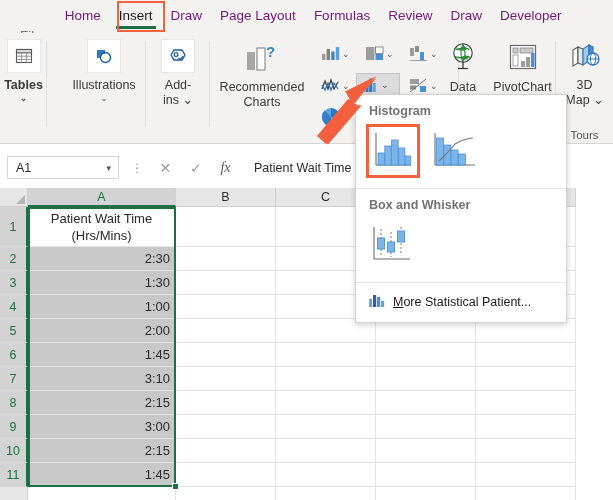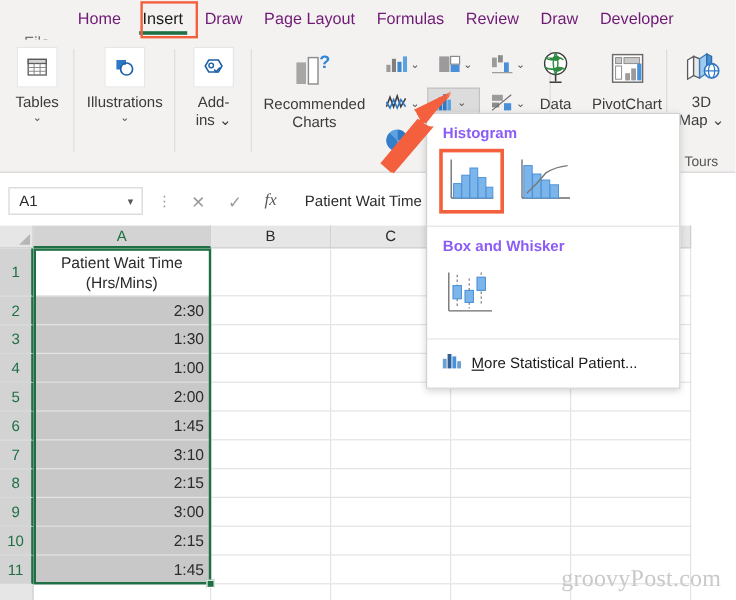--- a/index.html
+++ b/index.html
@@ -133,21 +133,21 @@
     left: 355px; top: 94px;
     width: 210px;
     background: #ffffff;
     border: 1px solid #d2d2d2;
     box-shadow: 0 2px 6px rgba(0,0,0,0.18);
     z-index: 30;
   }
   .menu-section-title {
     font-size: 12.5px;
     font-weight: bold;
-    color: #8b5cf6;
+    color: #737373;
     padding: 9px 13px 4px 13px;
   }
   .menu-thumbs {
     display: flex;
     padding: 2px 10px 10px 10px;
     gap: 8px;
   }
   .thumb {
     width: 54px; height: 54px;
     border: 1px solid transparent;
@@ -316,21 +316,21 @@
         <div class="tab"><span>Formulas</span></div>
         <div class="tab"><span>Review</span></div>
         <div class="tab"><span>Draw</span></div>
         <div class="tab"><span>Developer</span></div>
       </div>
     <div class="tab-highlight"></div>
   </div>
 
   <div class="ribbon">
 
-    <div class="rgroup" style="left:0px; width:62px;">
+    <div class="rgroup" style="left:0px; width:47px;font-weight:bold;">
       <div class="bigbtn">
         <div class="icoBox">
           <svg width="20" height="20" viewBox="0 0 20 20">
             <rect x="2.5" y="3.5" width="15" height="13" fill="#fff" stroke="#5b5b5b" stroke-width="1.1"></rect>
             <rect x="2.5" y="3.5" width="15" height="3.4" fill="#d9d9d9" stroke="#5b5b5b" stroke-width="1.1"></rect>
             <line x1="2.5" y1="10.2" x2="17.5" y2="10.2" stroke="#8a8a8a" stroke-width="0.9"></line>
             <line x1="2.5" y1="13.4" x2="17.5" y2="13.4" stroke="#8a8a8a" stroke-width="0.9"></line>
             <line x1="7.4" y1="6.9" x2="7.4" y2="16.5" stroke="#8a8a8a" stroke-width="0.9"></line>
             <line x1="12.4" y1="6.9" x2="12.4" y2="16.5" stroke="#8a8a8a" stroke-width="0.9"></line>
           </svg>
@@ -725,16 +725,15 @@
         <div class="cell" style="left: 376px; top: 275px; width: 100px; height: 24px;"></div>
         <div class="cell" style="left: 476px; top: 275px; width: 100px; height: 24px;"></div>
         <div class="cell" style="left: 28px; top: 299px; width: 148px; height: 24px;"></div>
         <div class="cell" style="left: 176px; top: 299px; width: 100px; height: 24px;"></div>
         <div class="cell" style="left: 276px; top: 299px; width: 100px; height: 24px;"></div>
         <div class="cell" style="left: 376px; top: 299px; width: 100px; height: 24px;"></div>
         <div class="cell" style="left: 476px; top: 299px; width: 100px; height: 24px;"></div>
       </div>
     <div class="selborder" id="selborder" style="left: 28px; top: 19px; width: 148px; height: 280px;"></div>
     <div class="selhandle" id="selhandle" style="left: 172px; top: 295px;"></div>
-    <div class="watermark">groovyPost.com</div>
   </div>
 
 </div>
 
 </body></html>

